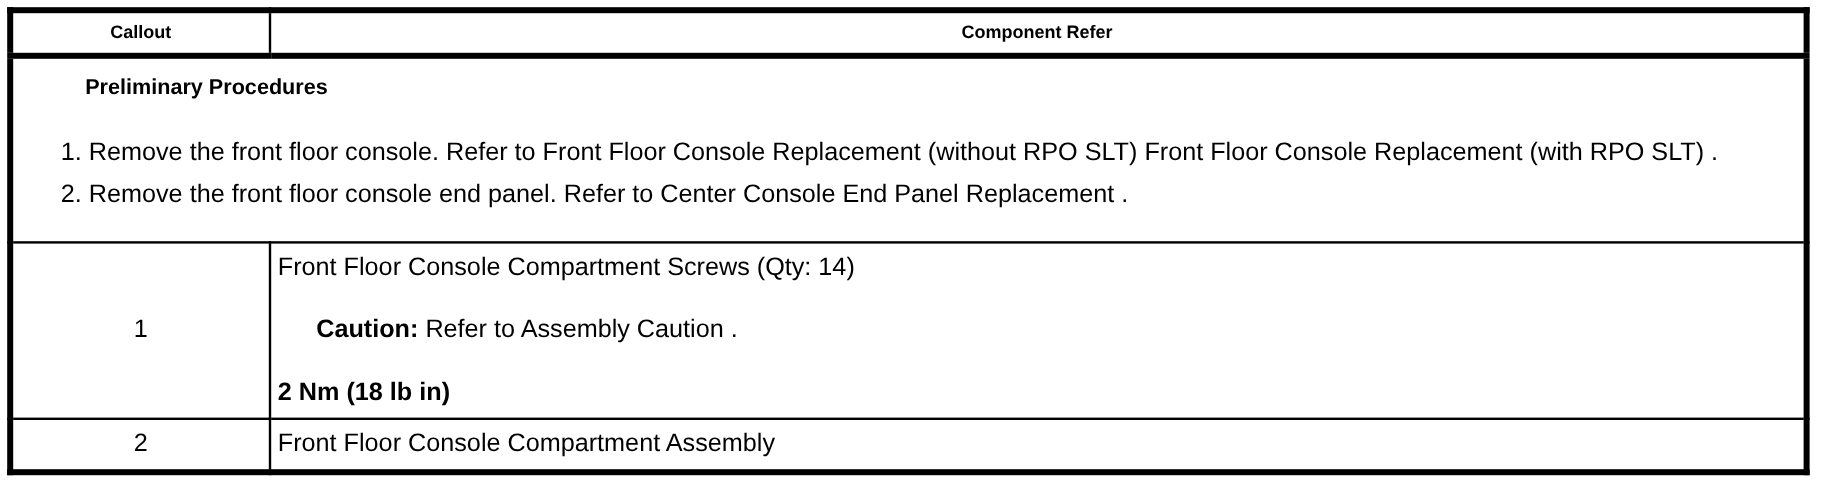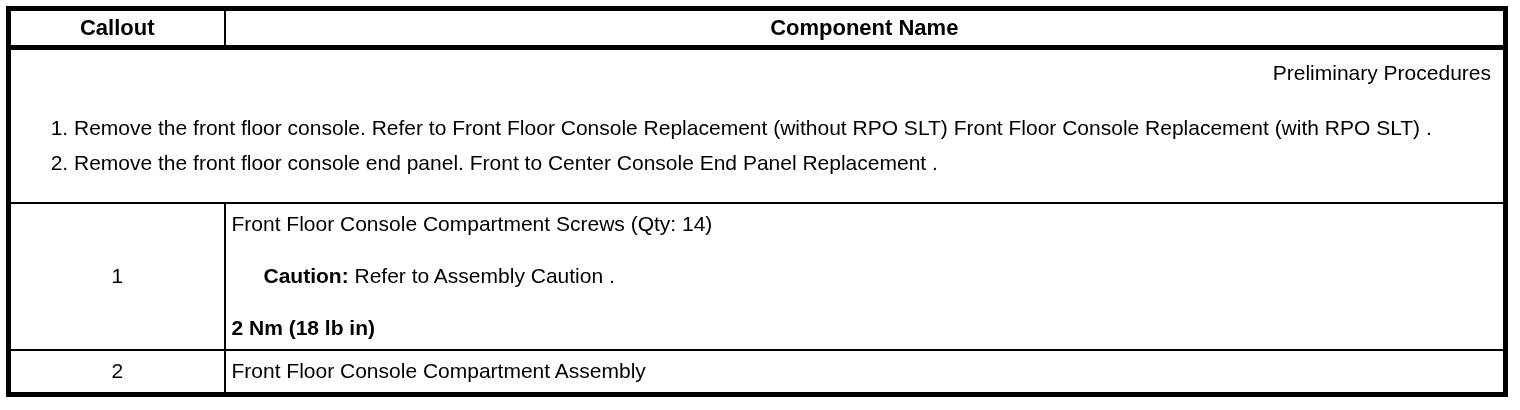--- a/index.html
+++ b/index.html
@@ -30,34 +30,33 @@
     font-size: 21px;
     color: #000000;
   }
   tr.header-row th {
     border-bottom: 5px solid #000000;
     height: 38px;
     padding: 4px 4px;
     text-align: center;
     vertical-align: middle;
     font-weight: bold;
-    font-size: 22px;
+    font-size: 15px;
   }
   col.callout-col { width: 216px; }
   td.prelim-cell {
     height: 155px;
     padding: 10px 12px 6px 24px;
     vertical-align: top;
   }
   .prelim-title {
-    font-weight: normal;
-    font-size: 21px;
+    font-weight: bold;
+    font-size: 18px;
     margin: 2px 0 0 36px;
     line-height: 22px;
-    text-align: right;
   }
   ol.prelim-steps {
     margin: 30px 0 0 0;
     padding: 0 0 0 39px;
   }
   ol.prelim-steps li {
     line-height: 27px;
     margin: 4px 0 8px 0;
   }
   td.callout-cell {
@@ -84,28 +83,28 @@
 
 <div class="page">
   <table class="callout-table">
     <colgroup>
       <col class="callout-col">
       <col>
     </colgroup>
     <tbody>
         <tr class="header-row">
       <th>Callout</th>
-      <th>Component Name</th>
+      <th>Component Refer</th>
     </tr>
     <tr>
       <td class="prelim-cell" colspan="2">
         <div class="prelim-title">Preliminary Procedures</div>
         <ol class="prelim-steps">
           <li>Remove the front floor console. Refer to Front Floor Console Replacement (without RPO SLT) Front Floor Console Replacement (with RPO SLT) .</li>
-          <li>Remove the front floor console end panel. Front to Center Console End Panel Replacement .</li>
+          <li>Remove the front floor console end panel. Refer to Center Console End Panel Replacement .</li>
         </ol>
       </td>
     </tr>
     <tr class="row-1">
       <td class="callout-cell">1</td>
       <td class="component-cell">
         <p>Front Floor Console Compartment Screws (Qty: 14)</p>
         <p><span class="bold">Caution:</span><span> Refer to Assembly Caution .</span></p>
         <p class="bold">2 Nm (18 lb in)</p>
       </td>

